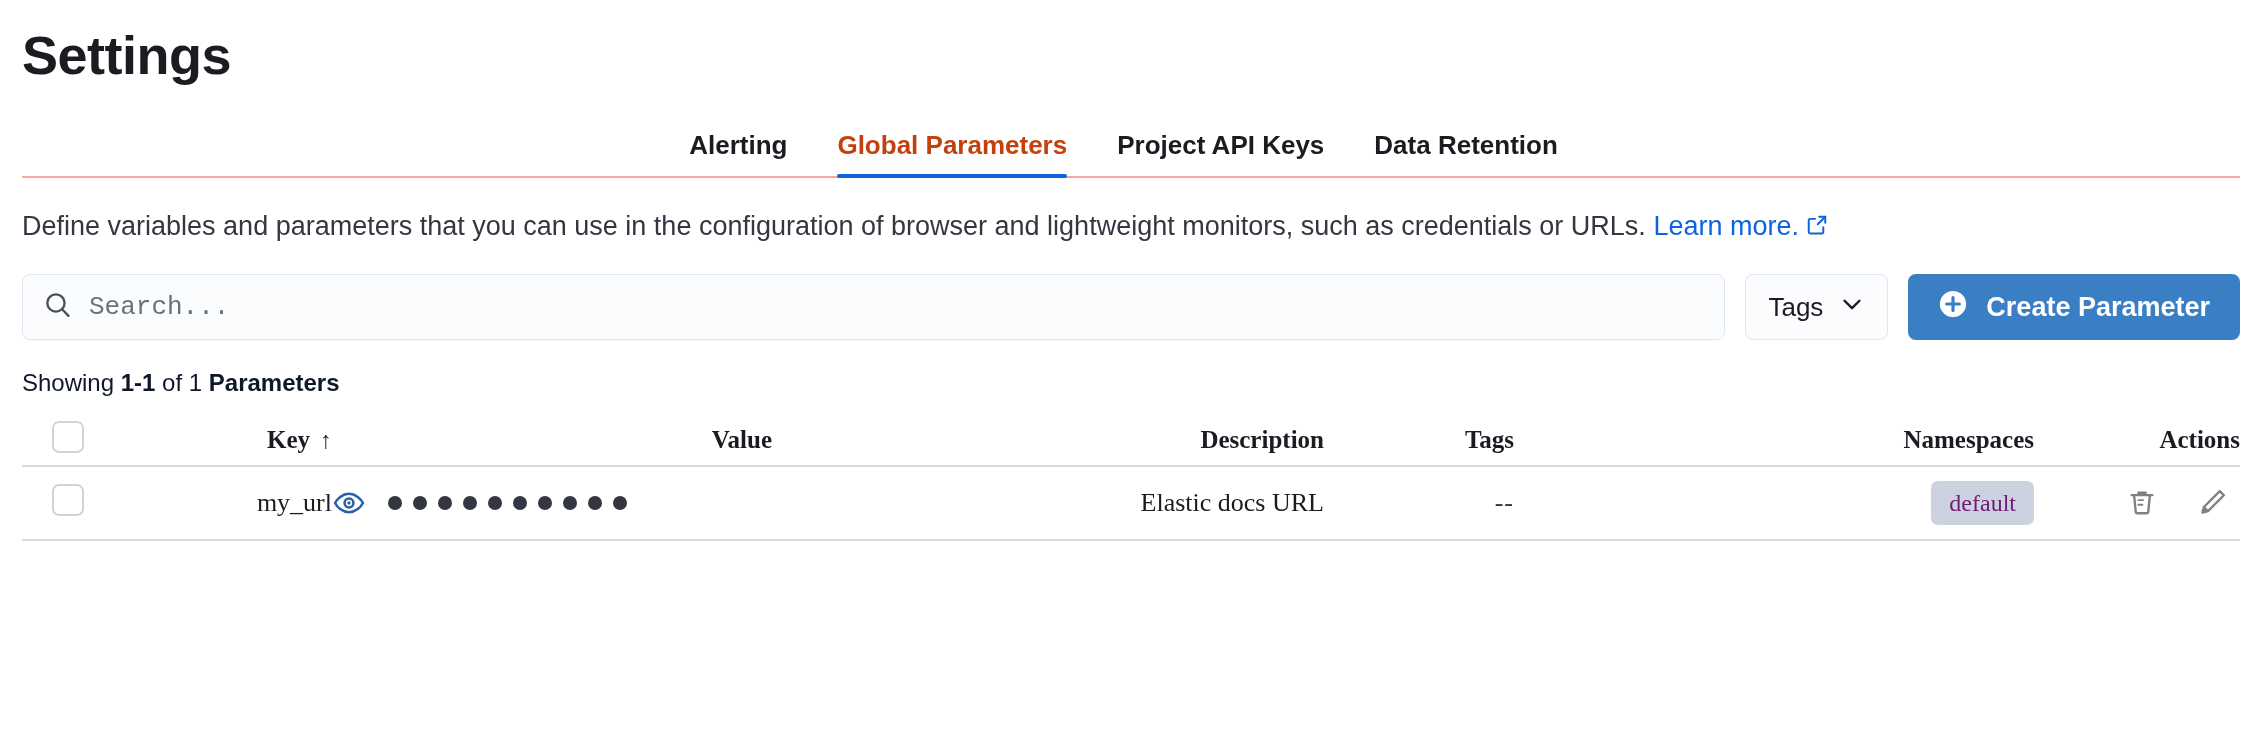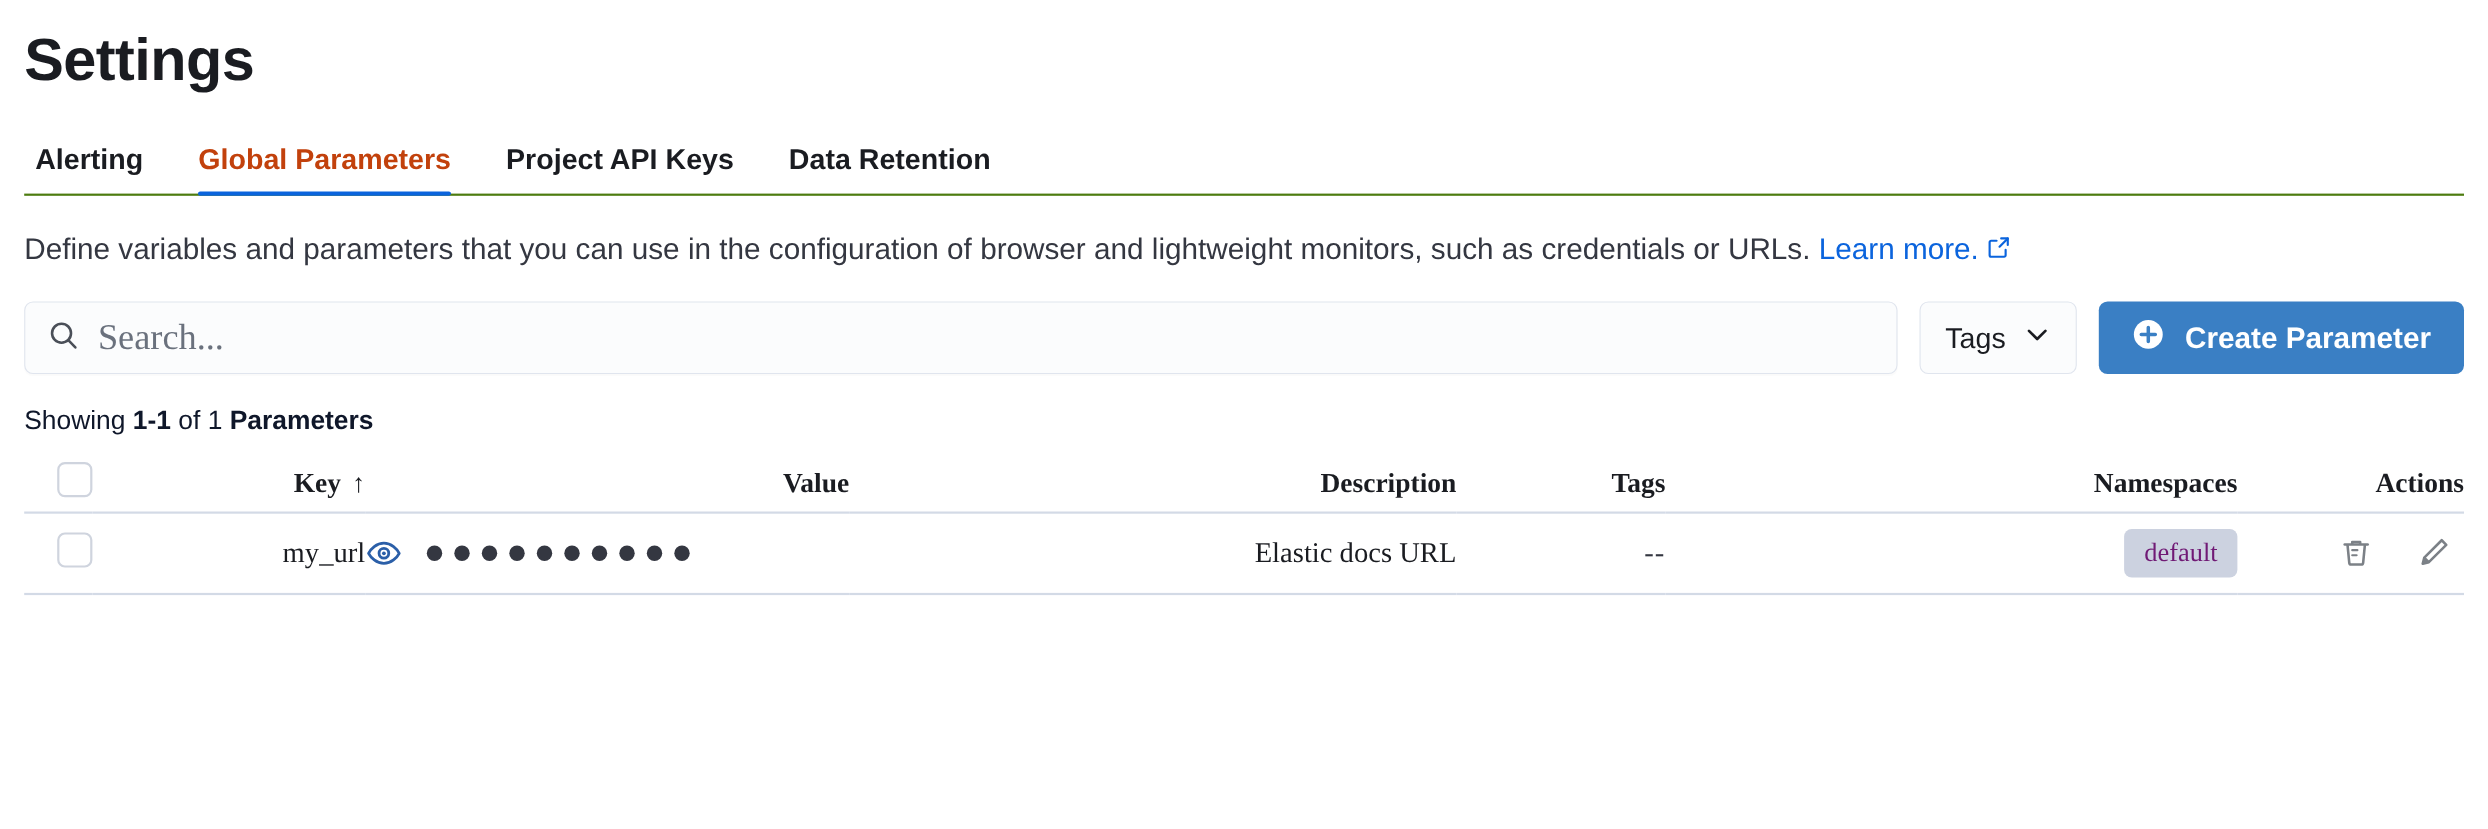--- a/index.html
+++ b/index.html
@@ -22,22 +22,23 @@
     padding-top: 22px;
     line-height: 66px;
   }
 
   
   .tabs {
     display: flex;
     align-items: flex-end;
     gap: 0;
     margin-top: 28px;
-    border-bottom: 2px solid #4d7c0f;
+    border-bottom: 2px solid #fca5a5;
     height: 62px;
+    justify-content: center;
   }
   .tab {
     font-size: 26px;
     font-weight: 700;
     color: #1a1c21;
     padding: 0 25px 16px 25px;
     position: relative;
     cursor: pointer;
     white-space: nowrap;
     line-height: 30px;
@@ -90,22 +91,22 @@
     display: flex;
     align-items: center;
     padding: 0 20px;
     gap: 16px;
     box-shadow: 0 1px 1px rgba(0,0,0,0.02);
   }
   .search-input {
     border: none;
     outline: none;
     background: transparent;
-    font-family: Liberation Serif, serif;
-    font-size: 33px;
+    font-family: Liberation Mono, monospace;
+    font-size: 26px;
     color: #0c4a6e;
     width: 100%;
     height: 100%;
   }
   .search-input::placeholder { color: #6a717d; }
 
   .tags-btn {
     height: 66px;
     min-width: 140px;
     background: #fbfcfd;

